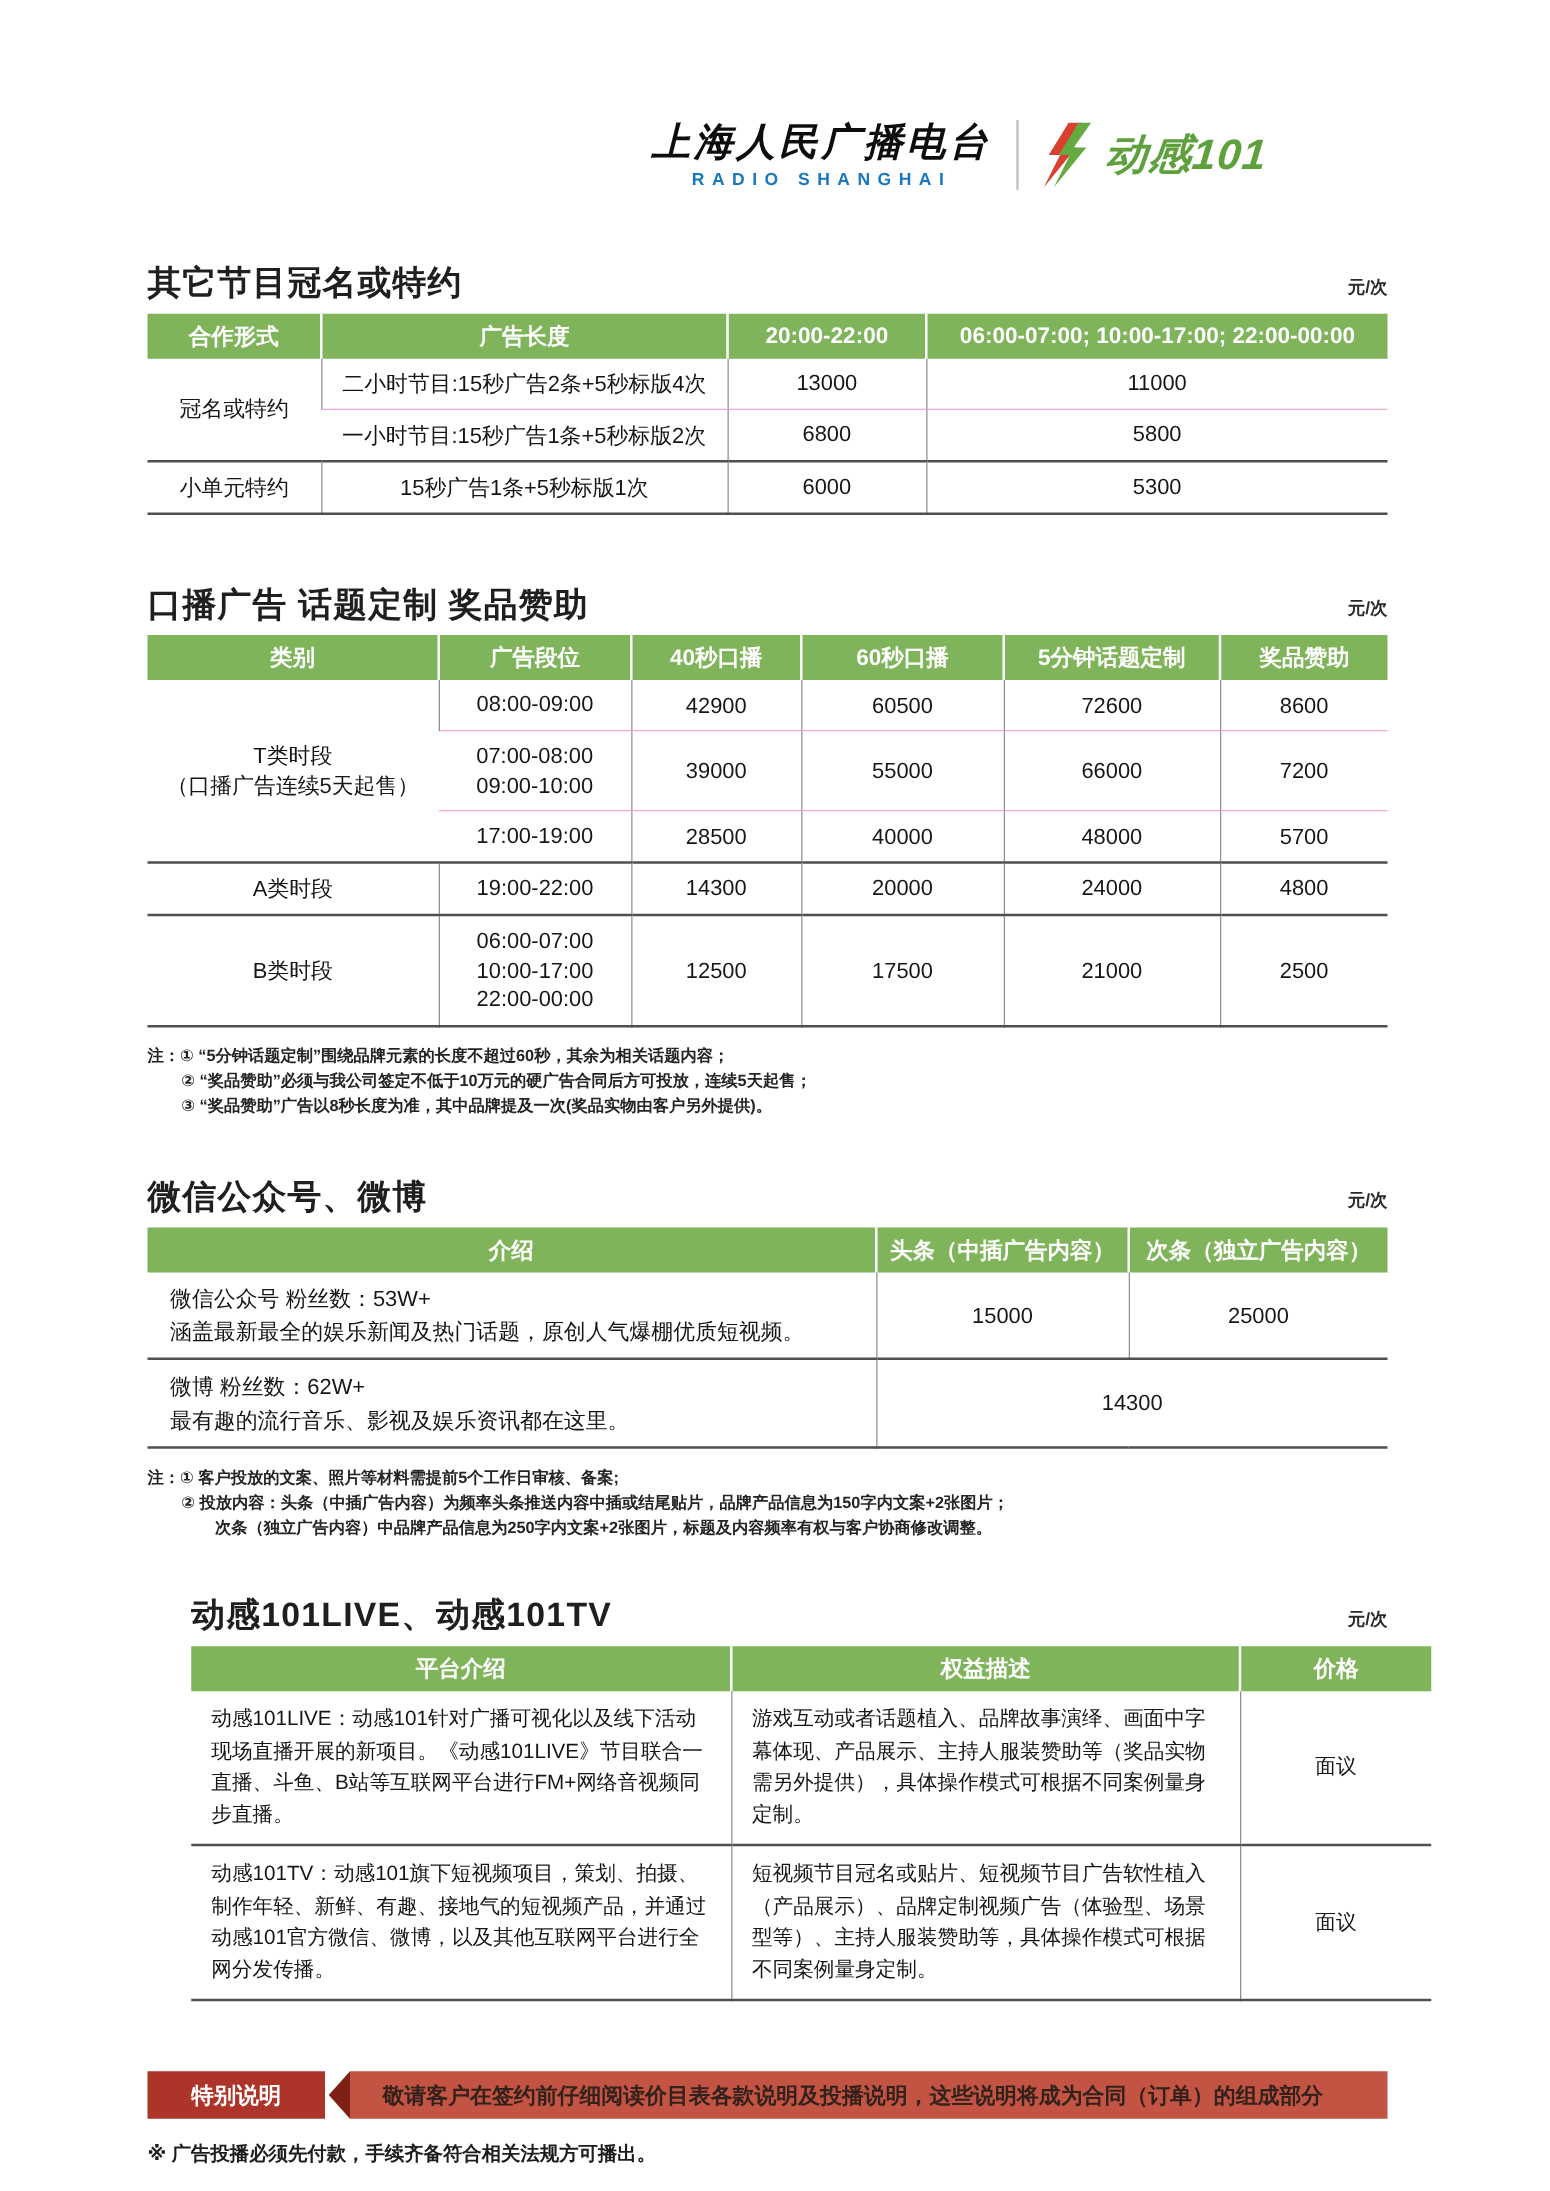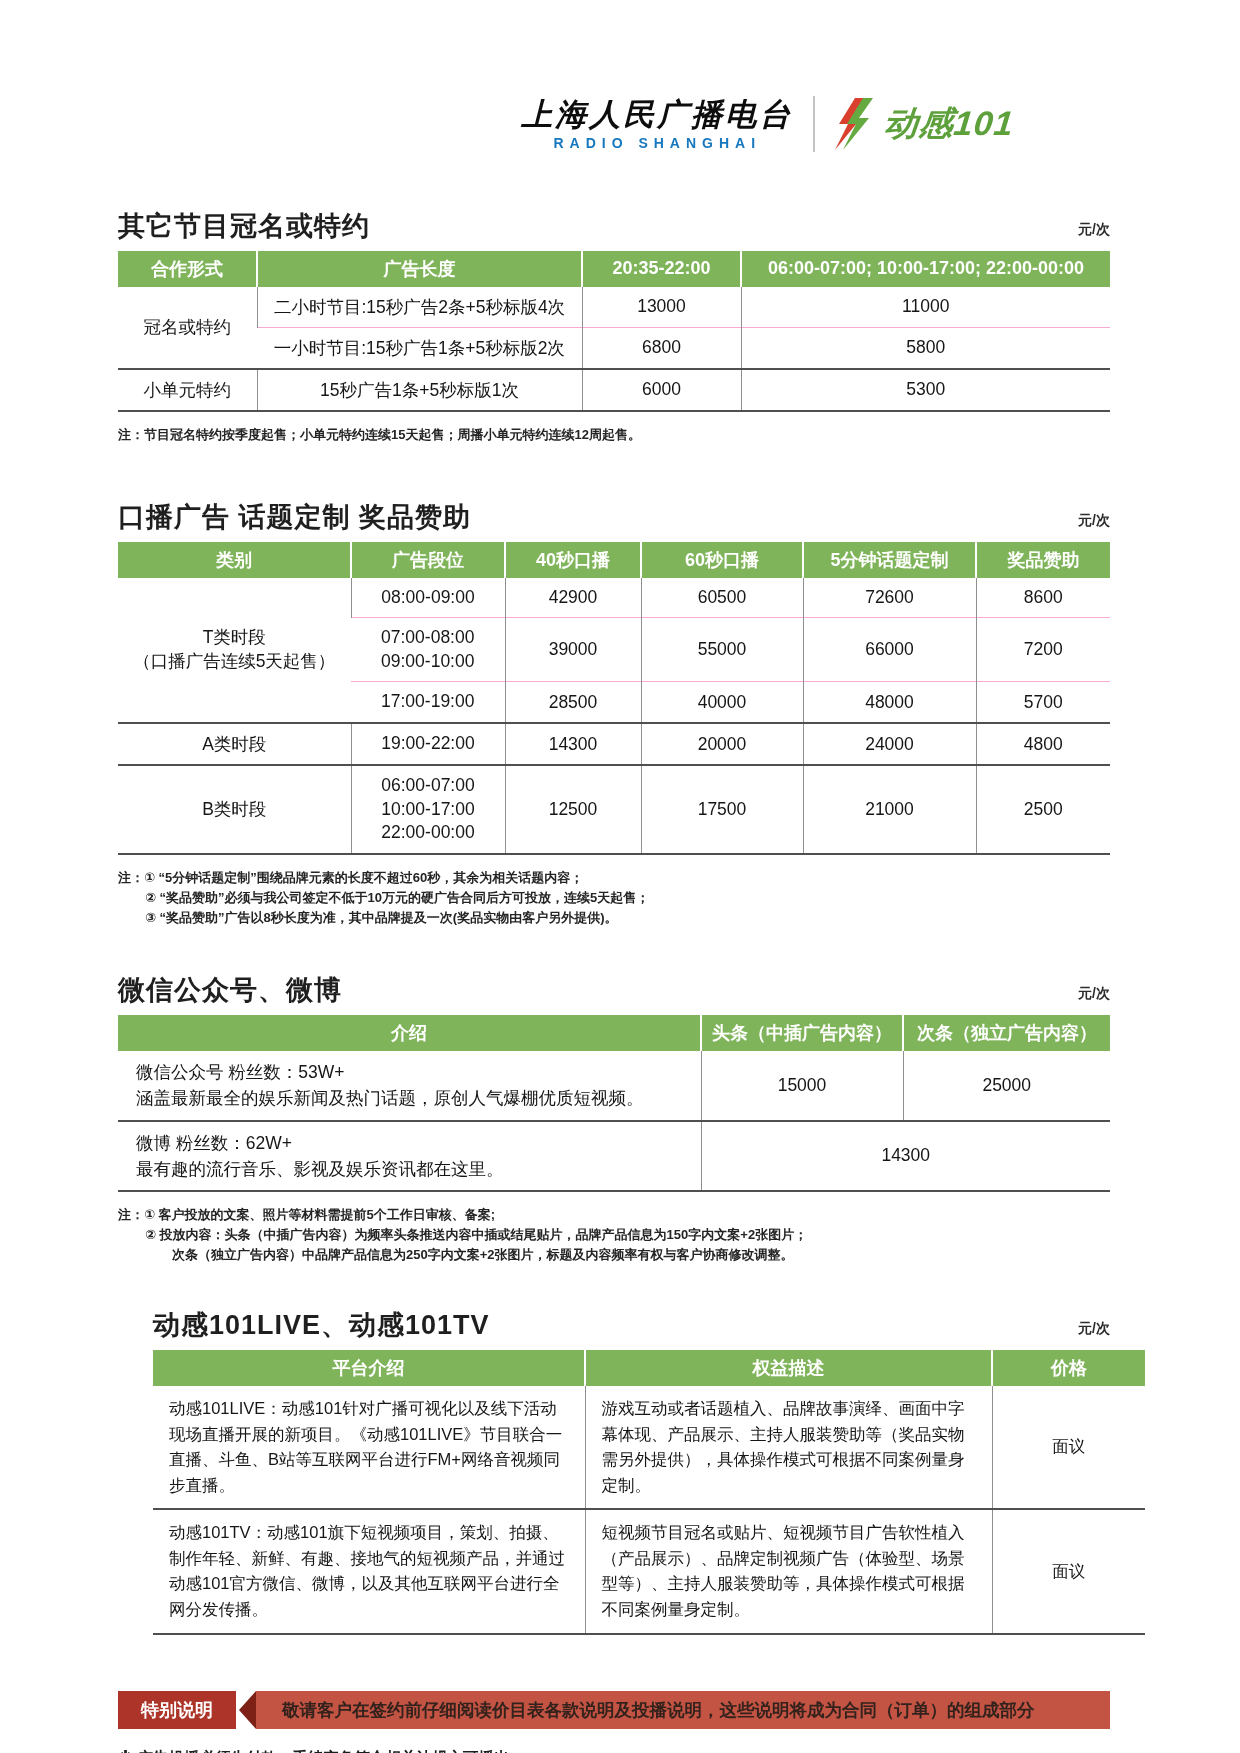--- a/index.html
+++ b/index.html
@@ -51,21 +51,21 @@
   
   .sec1{margin-top:50px;}
   .sec2{margin-top:58px;}
   .sec3{margin-top:48px;}
   .sec4{margin-top:46px;margin-left:35px;}
 
   
   .special{margin-top:56px;}
   .special-banner{display:flex;align-items:stretch;height:38px;}
   .sb-label{background:#ac3428;color:#ffffff;font-size:18px;font-weight:bold;
-    display:flex;align-items:center;justify-content:center;width:118px;flex:none;}
+    display:flex;align-items:center;justify-content:center;width:142px;flex:none;}
   .sb-notch{width:0;height:0;border-top:19px solid transparent;border-bottom:19px solid transparent;
     border-right:17px solid #7d2016;margin-left:3px;flex:none;}
   .sb-band{flex:1;background:#c35443;color:#33211c;font-size:17.5px;font-weight:bold;
     display:flex;align-items:center;padding-left:26px;}
   .special-items{margin-top:15px;}
   .special-item{font-size:15.5px;font-weight:bold;color:#1d1d1d;line-height:1.8;}
 </style>
 </head>
 <body>
 
@@ -95,21 +95,21 @@
       <colgroup>
           <col style="width:139px">
           <col style="width:325px">
           <col style="width:159px">
           <col style="width:369px">
       </colgroup>
         <thead>
         <tr>
           <th>合作形式</th>
           <th>广告长度</th>
-          <th>20:35-22:00</th>
+          <th>20:00-22:00</th>
           <th>06:00-07:00; 10:00-17:00; 22:00-00:00</th>
         </tr>
       </thead>
       <tbody>
         <tr>
           <td rowspan="2">冠名或特约</td>
           <td>二小时节目:15秒广告2条+5秒标版4次</td>
           <td>13000</td>
           <td>11000</td>
         </tr>
@@ -119,23 +119,20 @@
           <td>5800</td>
         </tr>
         <tr class="group">
           <td>小单元特约</td>
           <td>15秒广告1条+5秒标版1次</td>
           <td>6000</td>
           <td>5300</td>
         </tr>
       </tbody>
     </table>
-    <div class="note">
-      <div class="note-line">注：节目冠名特约按季度起售；小单元特约连续15天起售；周播小单元特约连续12周起售。</div>
-    </div>
   </section>
 
   <section class="sec sec2">
     <div class="sec-head">
       <h2 class="sec-title">口播广告 话题定制 奖品赞助</h2>
       <span class="unit">元/次</span>
     </div>
     <table>
       <colgroup>
           <col style="width:233px">

